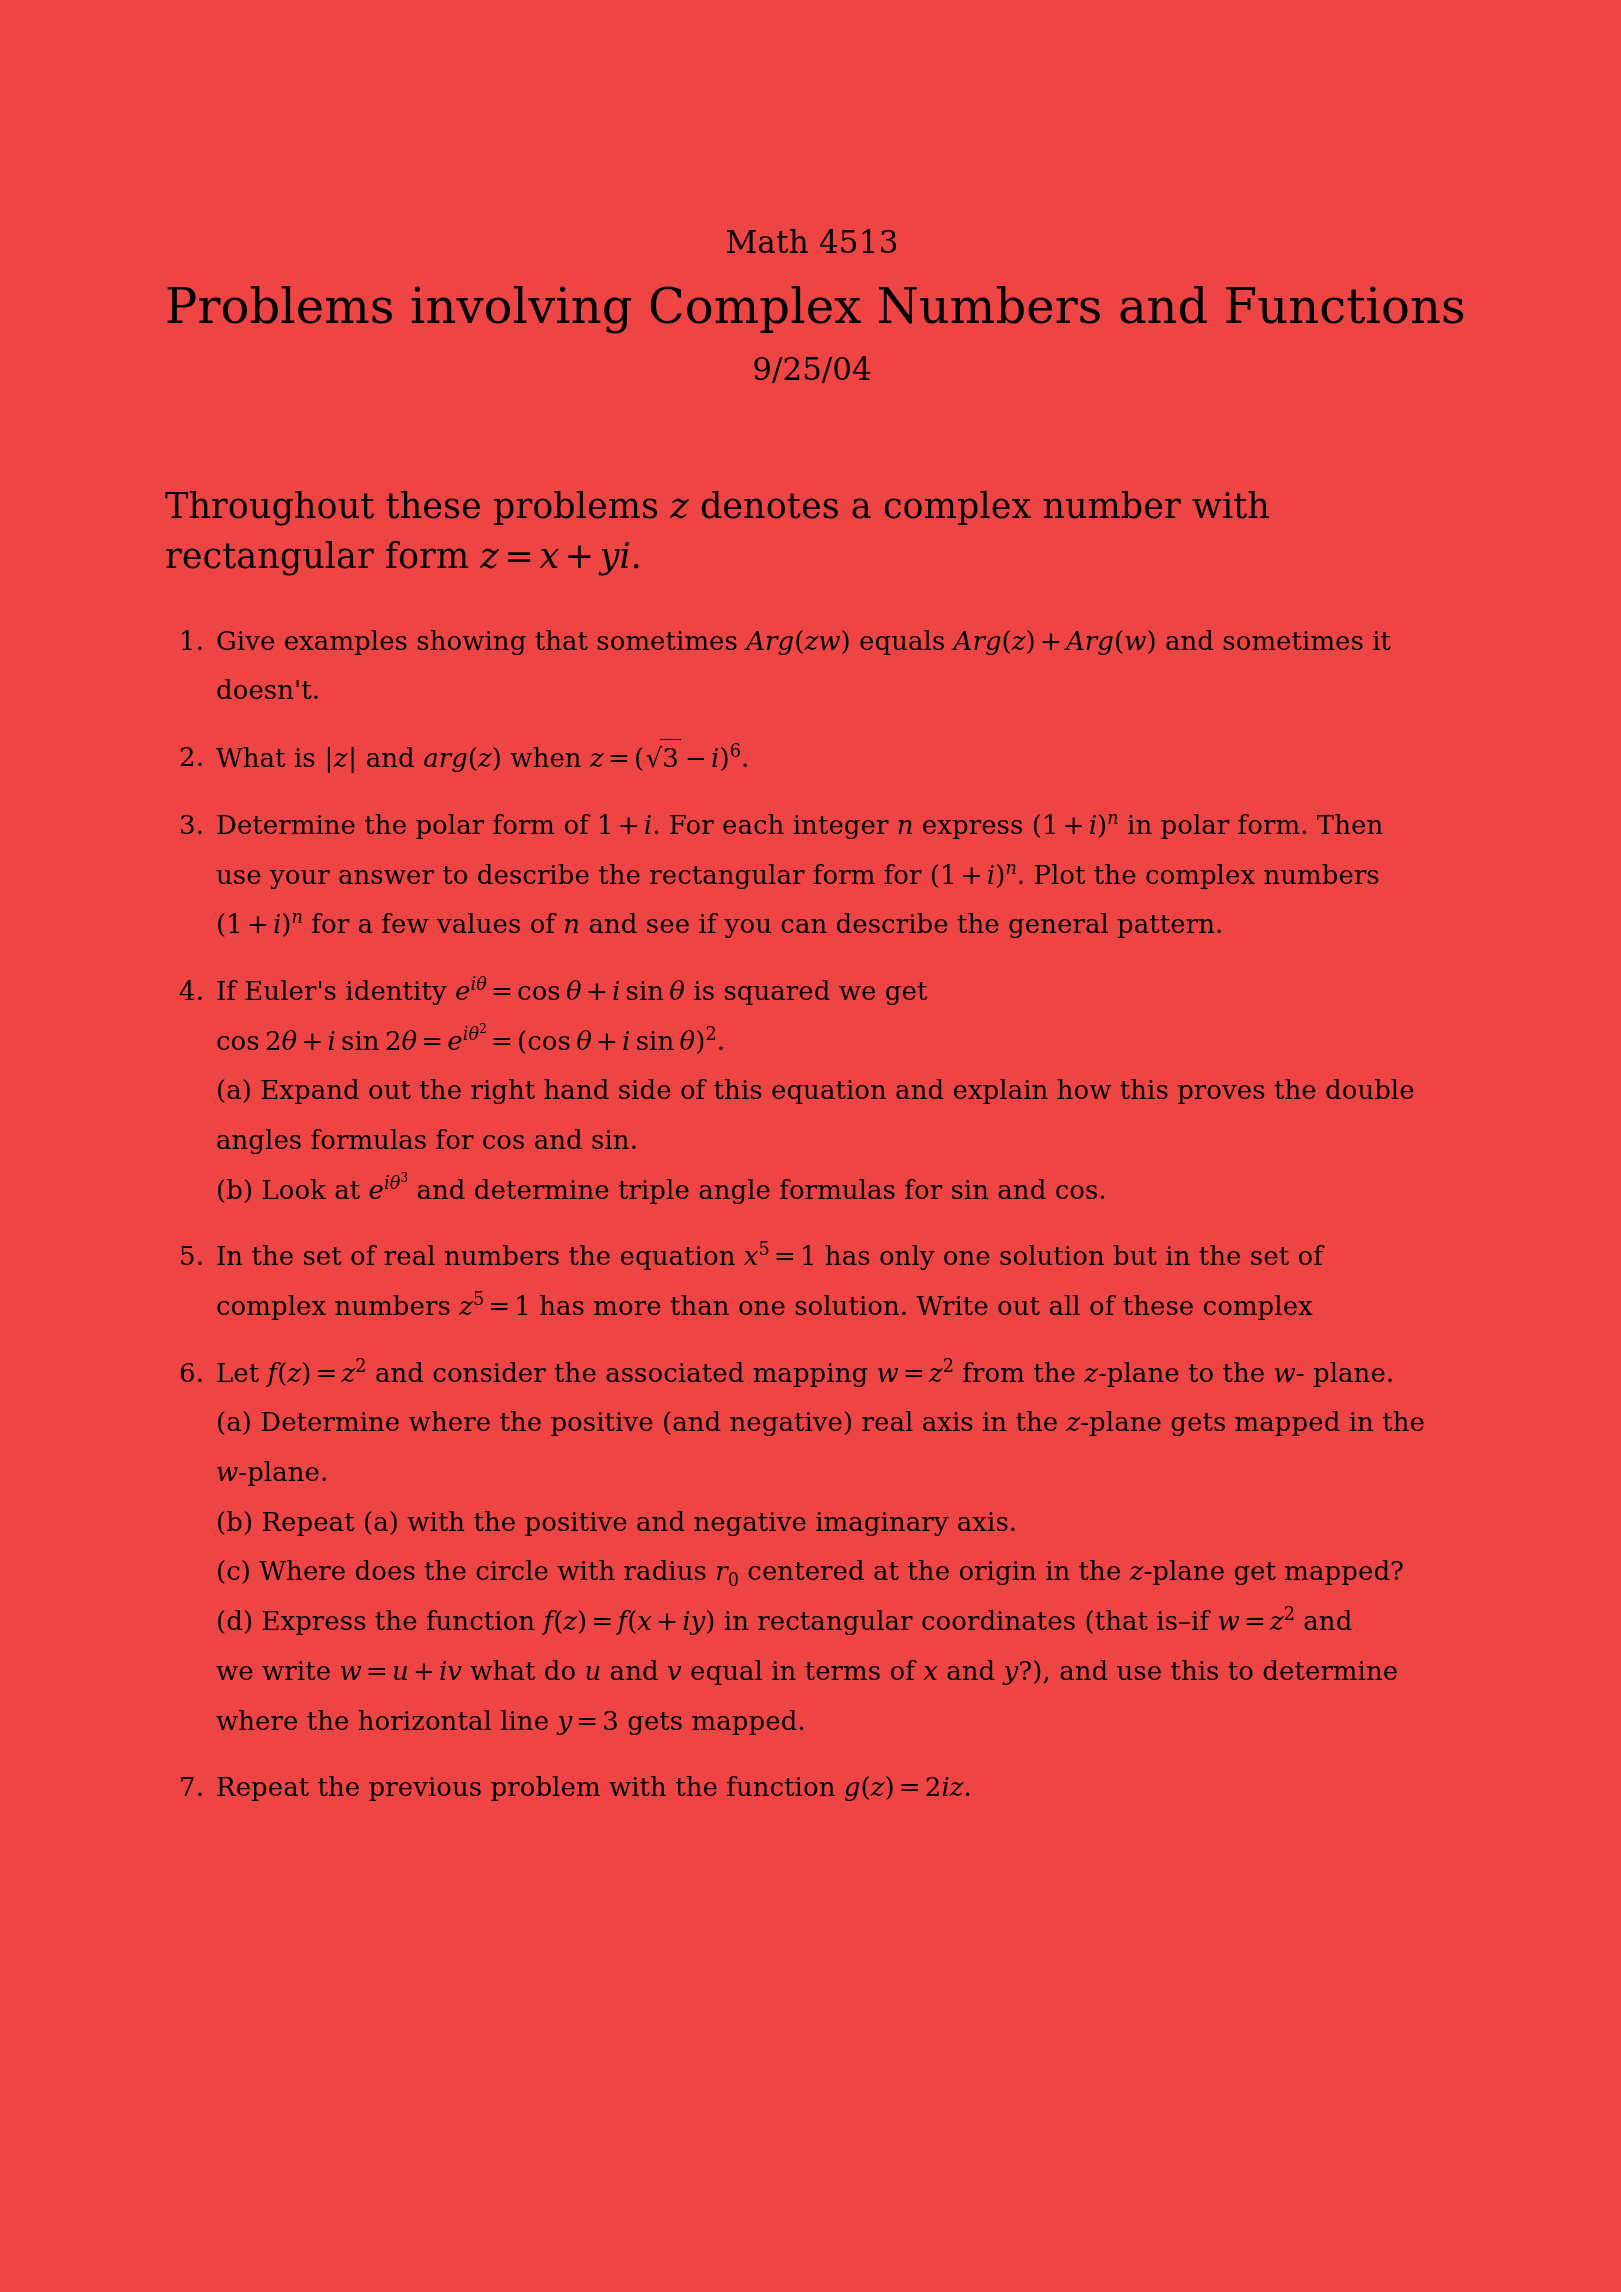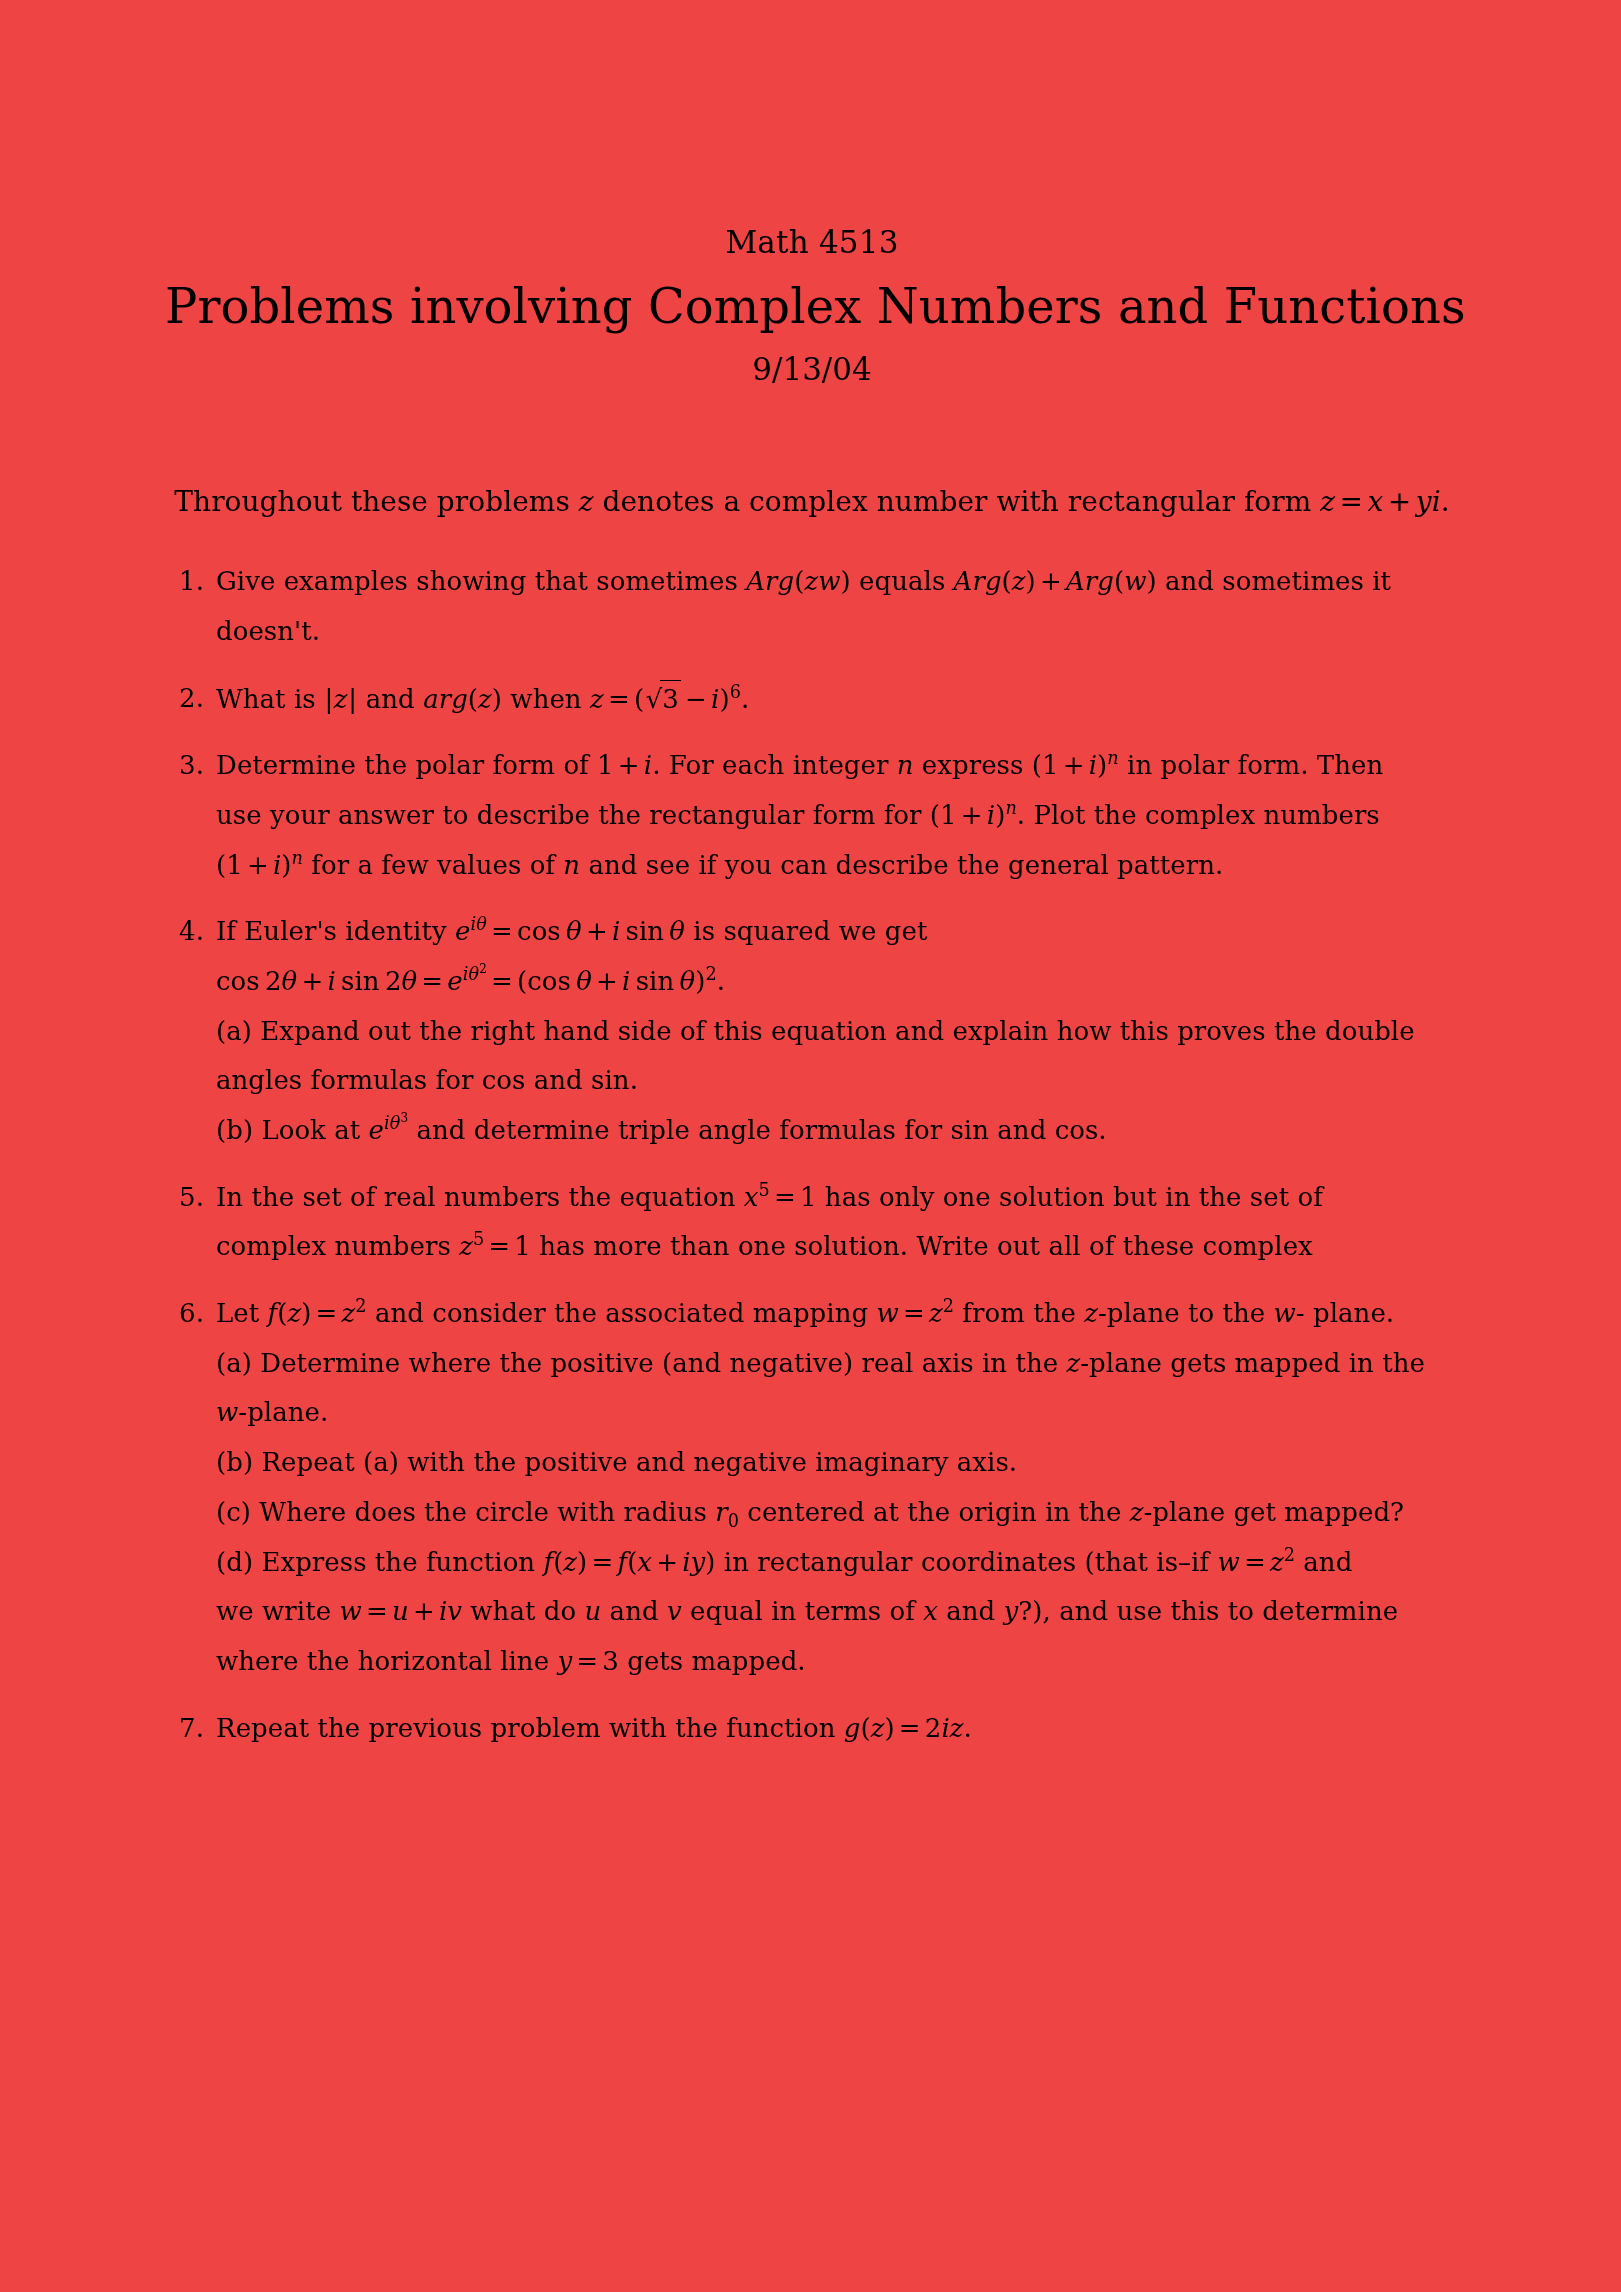--- a/index.html
+++ b/index.html
@@ -46,23 +46,23 @@
   .hdr-date {
     text-align: center;
     font-size: 31px;
     line-height: 1.25;
     margin-top: 13.7px;
   }
 
   
   .intro {
     margin-top: 94px;
-    font-size: 28px;
+    font-size: 35px;
     line-height: 1.42;
-    text-align: center;
+    text-align: left;
     letter-spacing: 0.05px;
   }
 
   
   ol.problems {
     list-style: none;
     margin: 0;
     padding: 0;
     margin-top: 41px;
   }
@@ -125,21 +125,21 @@
   .theta { font-style: italic; }
 </style>
 </head>
 <body>
 
 <div class="page">
   <div class="content">
 
     <div class="hdr-course">Math 4513</div>
     <div class="hdr-title">Problems involving Complex Numbers and Functions</div>
-    <div class="hdr-date">9/13/04</div>
+    <div class="hdr-date">9/25/04</div>
 
     <p class="intro"><span>Throughout these problems </span><span class="mi">z</span><span> denotes a complex number with rectangular form </span><span class="mi">z</span><span class="mo">=</span><span class="mi">x</span><span class="mo">+</span><span class="mi">yi</span><span>.</span></p>
 
     <ol class="problems">
 
       <li>
         <span class="num">1.</span>
         <span class="pline">Give examples showing that sometimes <span class="mfn">Arg</span><span class="paren">(</span><span class="mi">zw</span><span class="paren">)</span> equals <span class="mfn">Arg</span><span class="paren">(</span><span class="mi">z</span><span class="paren">)</span><span class="mo">+</span><span class="mfn">Arg</span><span class="paren">(</span><span class="mi">w</span><span class="paren">)</span> and sometimes it</span>
         <span class="pline">doesn't.</span>
       </li>

